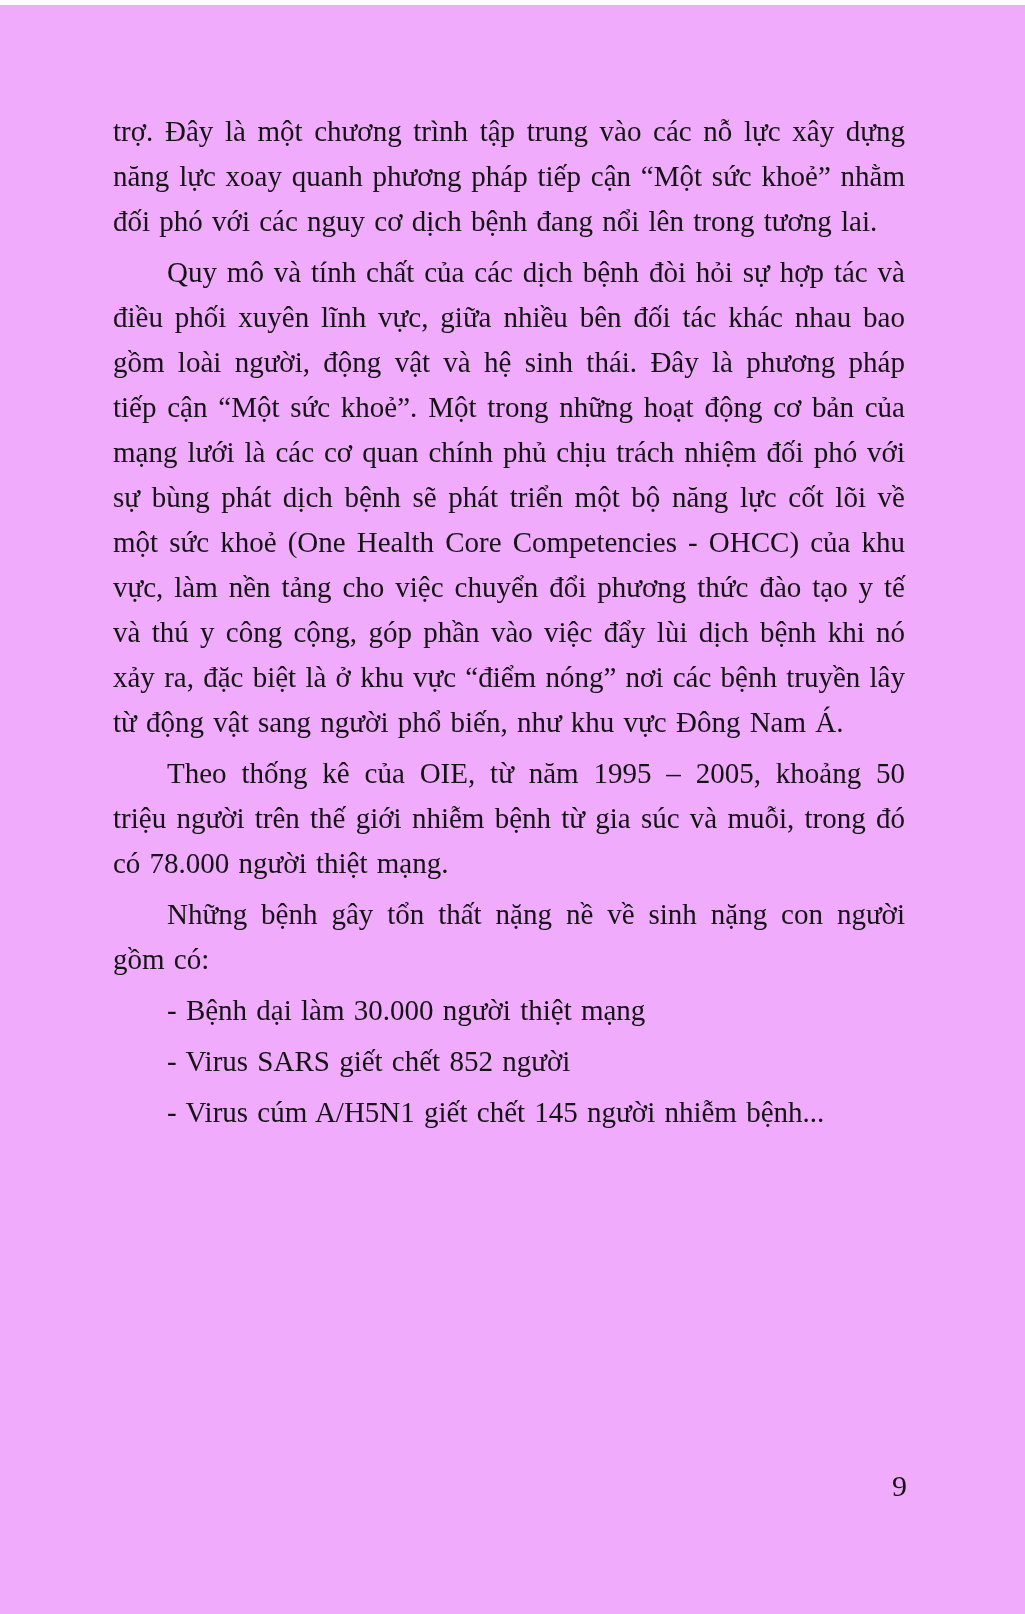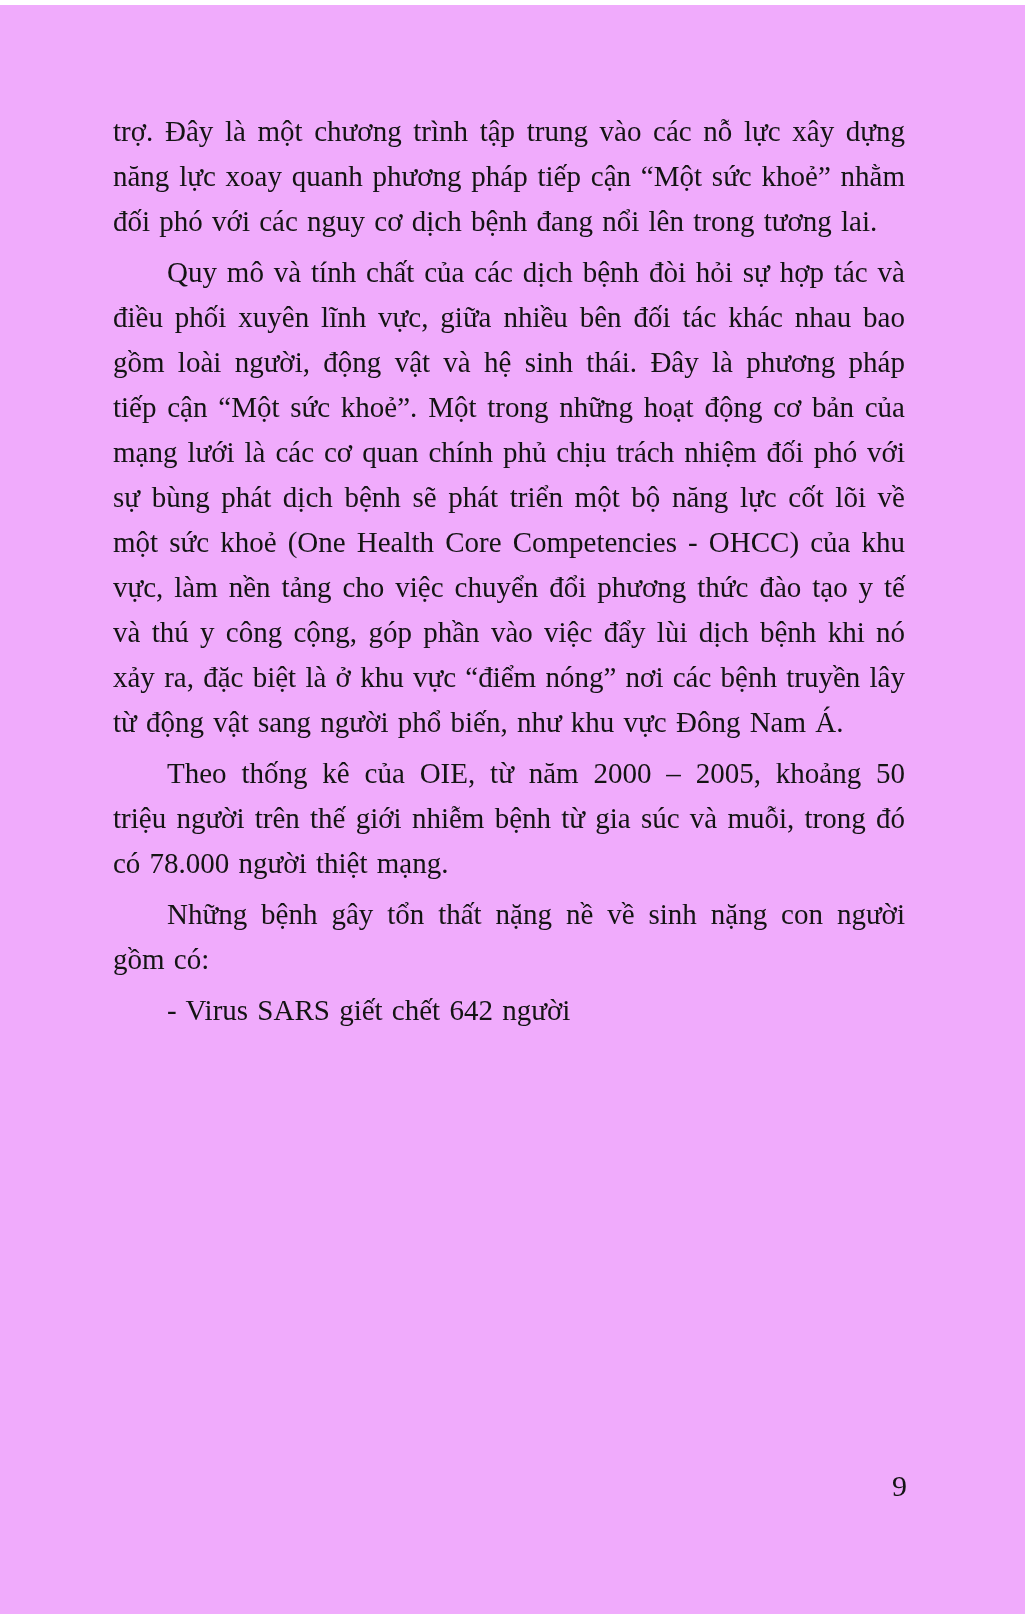--- a/index.html
+++ b/index.html
@@ -49,18 +49,20 @@
     color: #141414;
   }
 </style>
 </head>
 <body>
 
 <div class="page">
   <div class="text-block">
     <p class="no-indent">trợ. Đây là một chương trình tập trung vào các nỗ lực xây dựng năng lực xoay quanh phương pháp tiếp cận “Một sức khoẻ” nhằm đối phó với các nguy cơ dịch bệnh đang nổi lên trong tương lai.</p>
     <p>Quy mô và tính chất của các dịch bệnh đòi hỏi sự hợp tác và điều phối xuyên lĩnh vực, giữa nhiều bên đối tác khác nhau bao gồm loài người, động vật và hệ sinh thái. Đây là phương pháp tiếp cận “Một sức khoẻ”. Một trong những hoạt động cơ bản của mạng lưới là các cơ quan chính phủ chịu trách nhiệm đối phó với sự bùng phát dịch bệnh sẽ phát triển một bộ năng lực cốt lõi về một sức khoẻ (One Health Core Competencies - OHCC) của khu vực, làm nền tảng cho việc chuyển đổi phương thức đào tạo y tế và thú y công cộng, góp phần vào việc đẩy lùi dịch bệnh khi nó xảy ra, đặc biệt là ở khu vực “điểm nóng” nơi các bệnh truyền lây từ động vật sang người phổ biến, như khu vực Đông Nam Á.</p>
-    <p>Theo thống kê của OIE, từ năm 2000 – 2005, khoảng 50 triệu người trên thế giới nhiễm bệnh từ gia súc và muỗi, trong đó có 78.000 người thiệt mạng.</p>
+    <p>Theo thống kê của OIE, từ năm 1995 – 2005, khoảng 50 triệu người trên thế giới nhiễm bệnh từ gia súc và muỗi, trong đó có 78.000 người thiệt mạng.</p>
     <p>Những bệnh gây tổn thất nặng nề về sinh nặng con người gồm có:</p>
-    <p>- Virus SARS giết chết 642 người</p>
+    <p>- Bệnh dại làm 30.000 người thiệt mạng</p>
+    <p>- Virus SARS giết chết 852 người</p>
+    <p>- Virus cúm A/H5N1 giết chết 145 người nhiễm bệnh...</p>
   </div>
   <div class="page-number">9</div>
 </div>
 
 </body></html>

